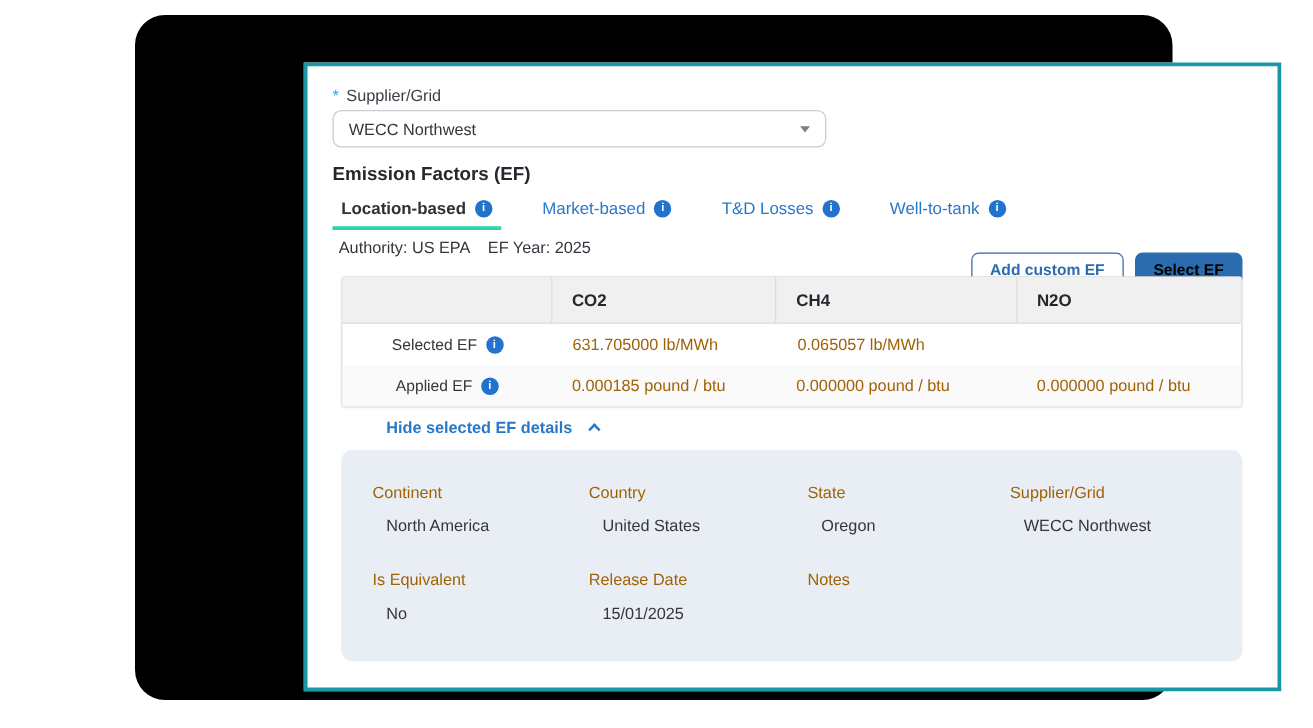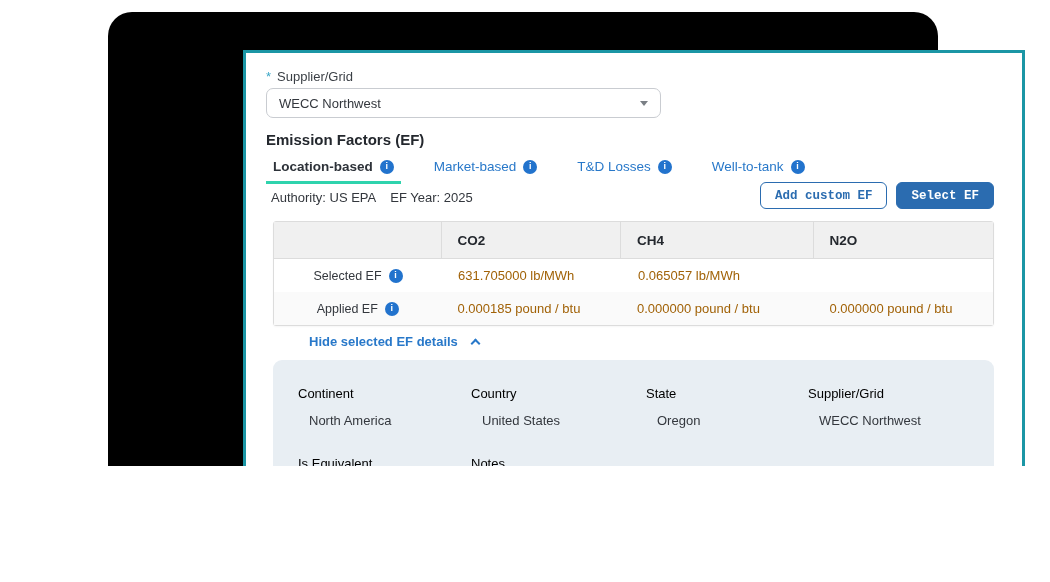--- a/index.html
+++ b/index.html
@@ -1,17 +1,17 @@
 <!DOCTYPE html>
 <html><head>
 <meta charset="utf-8">
 <style>
   * { margin:0; padding:0; box-sizing:border-box; }
   html,body { width:1050px; height:582px; background:#ffffff; font-family:"Liberation Sans", sans-serif; }
-  .stage { position:relative; width:1050px; height:466px; overflow:hidden; }
+  .stage { position:relative; width:1050px; height:582px; overflow:hidden; }
 
   .frame { position:absolute; left:108px; top:12px; width:830px; height:548px;
            background:#000; border-radius:24px; }
   .panel { position:absolute; left:135px; top:38px; width:782px; height:503px;
            background:#fff; border:3px solid #1b96a5; }
 
   
   .field-label { position:absolute; left:20px; top:16px; font-size:13px; color:#3a3f45; }
   .req { color:#3ba6c6; margin-right:6px; }
   .select { position:absolute; left:20px; top:35px; width:395px; height:30px;
@@ -32,23 +32,23 @@
   .info-icon { display:inline-flex; align-items:center; justify-content:center;
                width:14px; height:14px; border-radius:50%; background:#2273cd; color:#fff;
                font-size:9px; font-weight:bold; font-style:normal; line-height:1; cursor:pointer; }
 
   
   .authority { position:absolute; left:25px; top:137px; font-size:13px; color:#33373d; }
   .authority span { margin-right:14px; }
   .actions { position:absolute; top:129px; right:28px; display:flex; gap:9px; }
   .btn { height:27px; border-radius:6px; font-size:12.5px; font-weight:bold;
          display:flex; align-items:center; padding:0 14px; cursor:pointer;
-         font-family:Liberation Mono, monospace; }
+         font-family:Liberation Sans, sans-serif;margin-top:20px; }
   .btn-outline { background:#fff; border:1px solid #2b6cb0; color:#2b6cb0; }
-  .btn-solid   { background:#2b6cb0; border:1px solid #2b6cb0; color:#ffffff; }
+  .btn-solid   { background:#2b6cb0; border:1px solid #2b6cb0; color:#000000; }
 
   
   .ef-table { position:absolute; left:27px; top:168px; width:721px;
               border:1px solid #dcdcdc; border-radius:3px; background:#fff;
               box-shadow:0 1px 2px rgba(0,0,0,0.04); }
   .t-row { display:flex; }
   .t-head { background:#f0f0f0; border-bottom:1px solid #dcdcdc; height:37px; }
   .t-head .t-cell { display:flex; align-items:center; font-weight:bold; font-size:13.5px; color:#24282e;
                     border-right:1px solid #dcdcdc; padding-left:16px; }
   .t-head .t-cell:last-child { border-right:none; }
@@ -62,21 +62,21 @@
   
   .hide-link { position:absolute; left:27px; top:281px; display:flex; align-items:center;
                font-size:13px; font-weight:bold; color:#2878c9; cursor:pointer;margin-left:36px; }
   .chev-up { display:inline-block; width:7px; height:7px; border-left:2px solid #2878c9;
              border-top:2px solid #2878c9; transform:rotate(45deg); margin-left:14px; margin-top:3px; }
 
   
   .details { position:absolute; left:27px; top:307px; width:721px; height:169px;
              background:#e8eef3; border-radius:9px; padding:26px 0 0 25px; }
   .details-grid { display:grid; grid-template-columns:173px 175px 162px 1fr; row-gap:28px; }
-  .d-field .d-label { font-size:13px; color:#000000; margin-bottom:12px; }
+  .d-field .d-label { font-size:13px; color:#a16207; margin-bottom:12px; }
   .d-field .d-value { font-size:13px; color:#33373d; padding-left:11px; }
 </style>
 </head>
 <body>
 
 <div class="stage">
   <div class="frame">
     <div class="panel">
 
       <div class="field-label">
@@ -164,20 +164,24 @@
           </div>
           <div class="d-field">
             <div class="d-label">Supplier/Grid</div>
             <div class="d-value">WECC Northwest</div>
           </div>
           <div class="d-field">
             <div class="d-label">Is Equivalent</div>
             <div class="d-value">No</div>
           </div>
           <div class="d-field">
+            <div class="d-label">Release Date</div>
+            <div class="d-value">15/01/2025</div>
+          </div>
+          <div class="d-field">
             <div class="d-label">Notes</div>
             <div class="d-value"></div>
           </div>
         </div>
       </div>
 
     </div>
   </div>
 </div>
 

